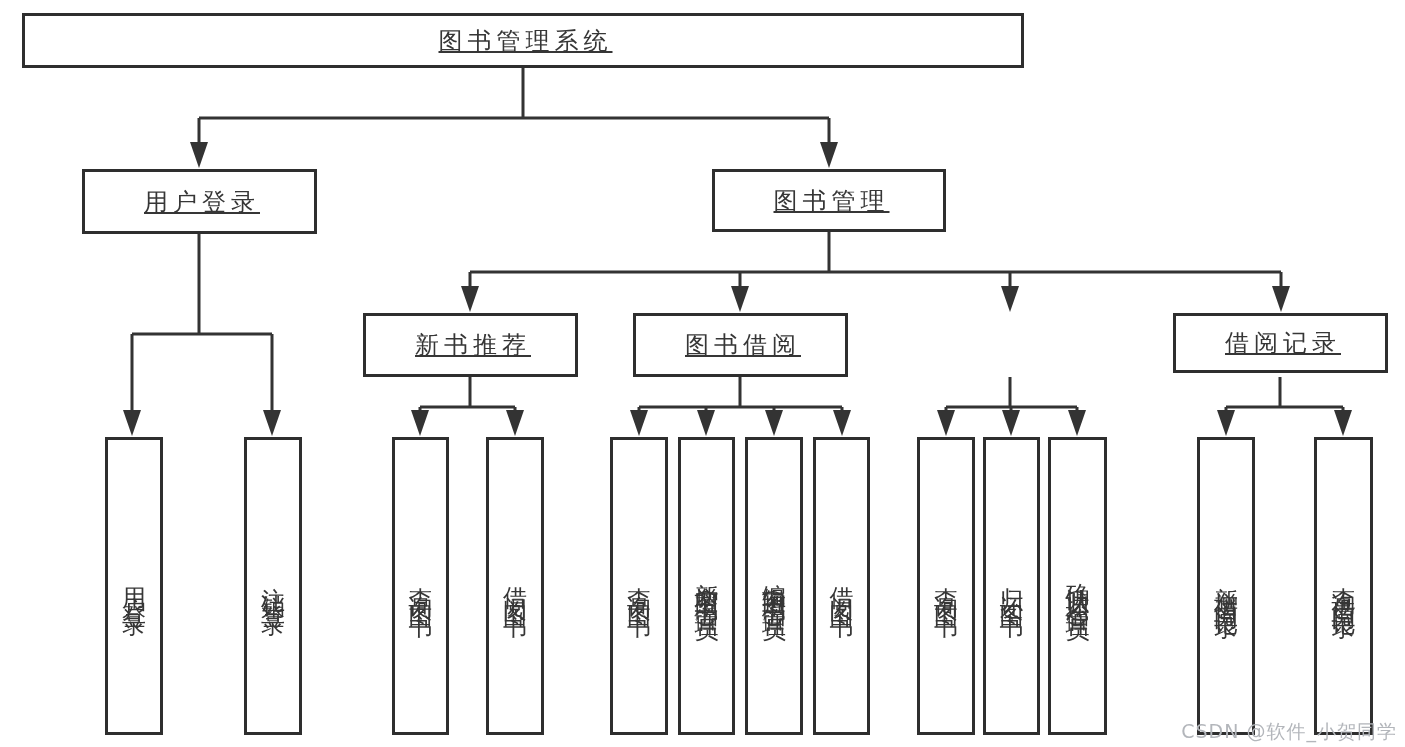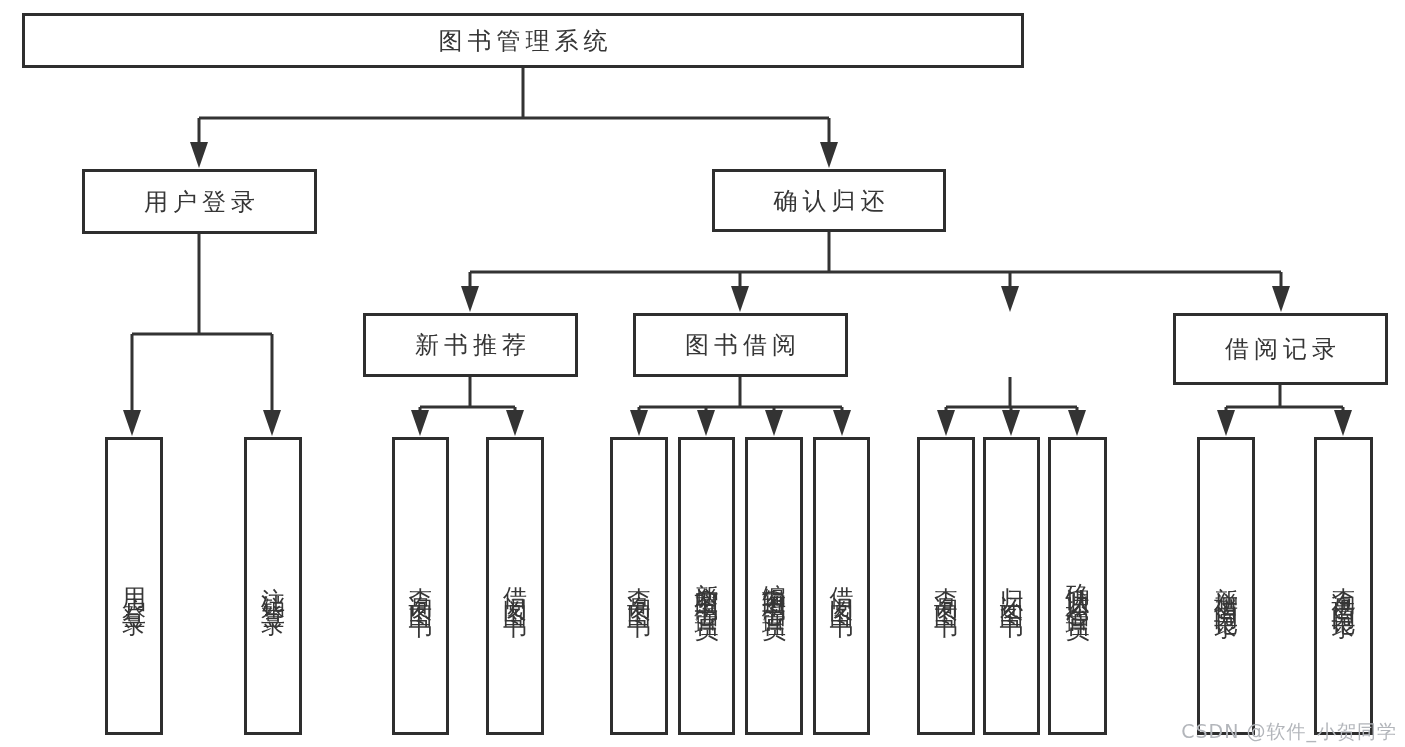--- a/index.html
+++ b/index.html
@@ -27,20 +27,21 @@
     justify-content: center;
     z-index: 2;
     color: #363636;
   }
   .hbox .label {
     font-size: 24px;
     letter-spacing: 5px;
     text-indent: 5px;
     white-space: nowrap;
     color: #363636;
+    text-decoration: underline;
   }
   .vbox .label {
     writing-mode: vertical-rl;
     text-orientation: mixed;
     font-size: 24px;
     line-height: 1;
     color: #363636;
   }
   .sp4 .label { letter-spacing: 9px; }
   .sp6 .label { letter-spacing: 6px; }
@@ -103,30 +104,30 @@
   </svg>
 
   <div class="node hbox" style="left:22px;top:13px;width:1002px;height:55px">
     <span class="label">图书管理系统</span>
   </div>
 
   <div class="node hbox" style="left:82px;top:169px;width:235px;height:65px">
     <span class="label">用户登录</span>
   </div>
   <div class="node hbox" style="left:712px;top:169px;width:234px;height:63px">
-    <span class="label">确认归还</span>
+    <span class="label">图书管理</span>
   </div>
 
   <div class="node hbox" style="left:633px;top:313px;width:215px;height:64px">
     <span class="label">图书借阅</span>
   </div>
   <div class="node hbox" style="left:363px;top:313px;width:215px;height:64px">
     <span class="label">新书推荐</span>
   </div>
-  <div class="node hbox" style="left:1173px;top:313px;width:215px;height:72px">
+  <div class="node hbox" style="left:1173px;top:313px;width:215px;height:60px">
     <span class="label">借阅记录</span>
   </div>
 
   <div class="node vbox sp4" style="left:105px;top:437px;width:58px;height:298px">
     <span class="label">用户登录</span>
   </div>
   <div class="node vbox sp4" style="left:244px;top:437px;width:58px;height:298px">
     <span class="label">注销登录</span>
   </div>
 

